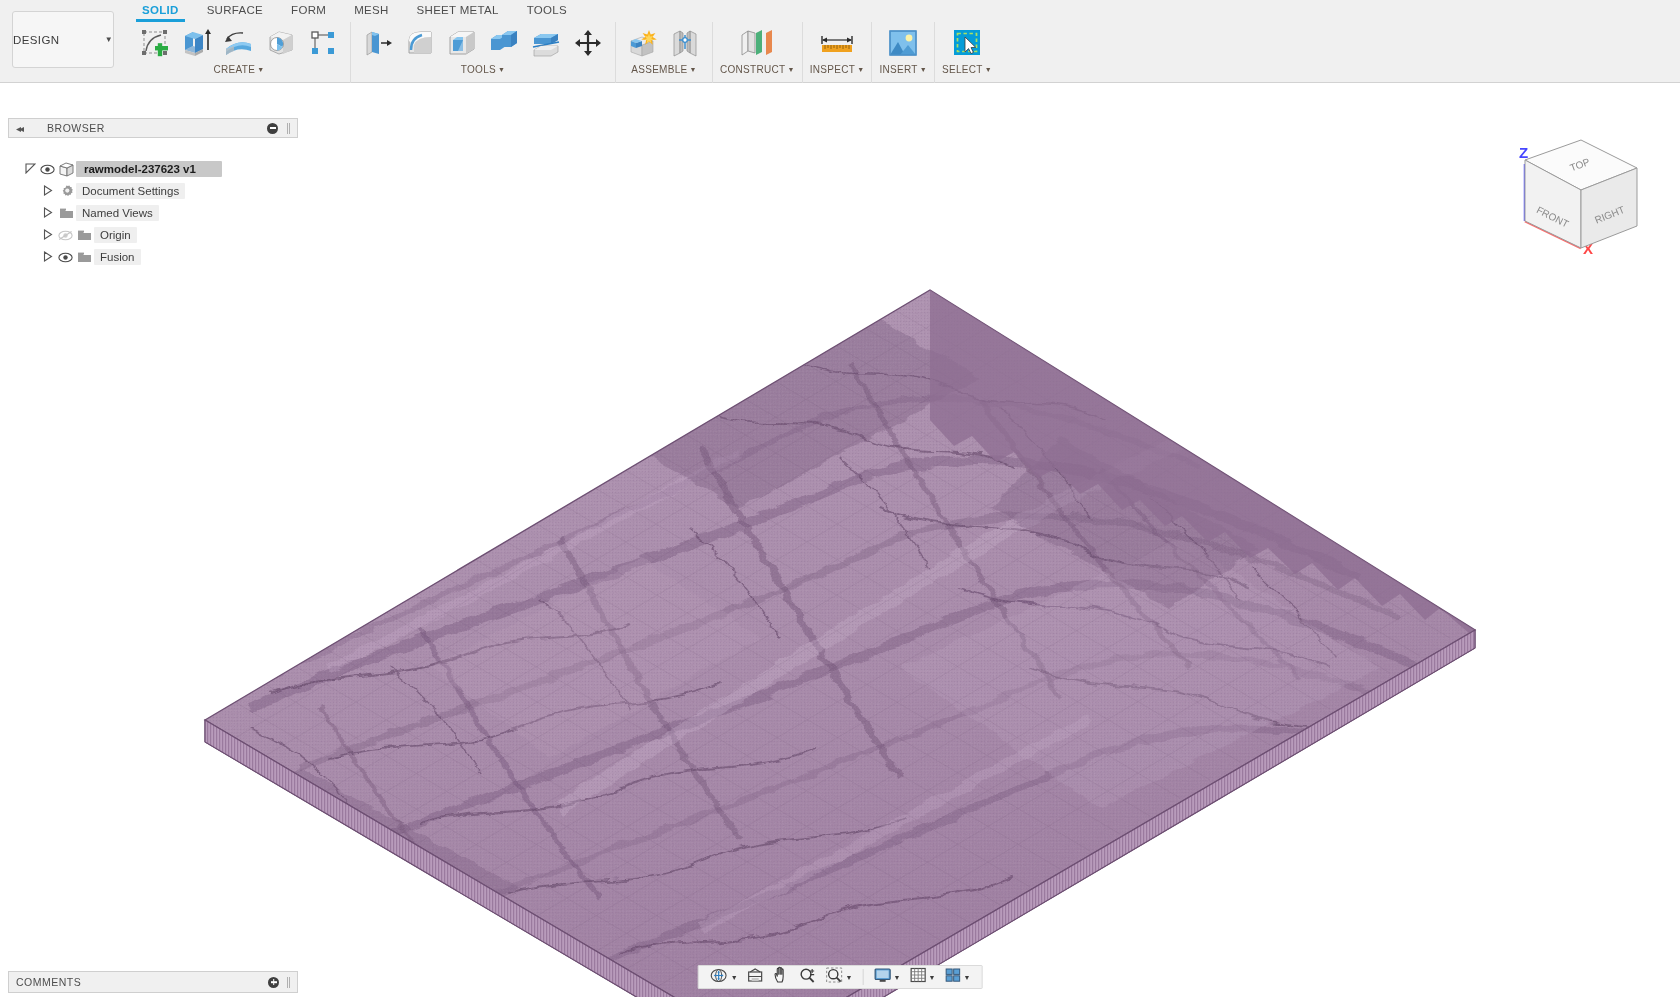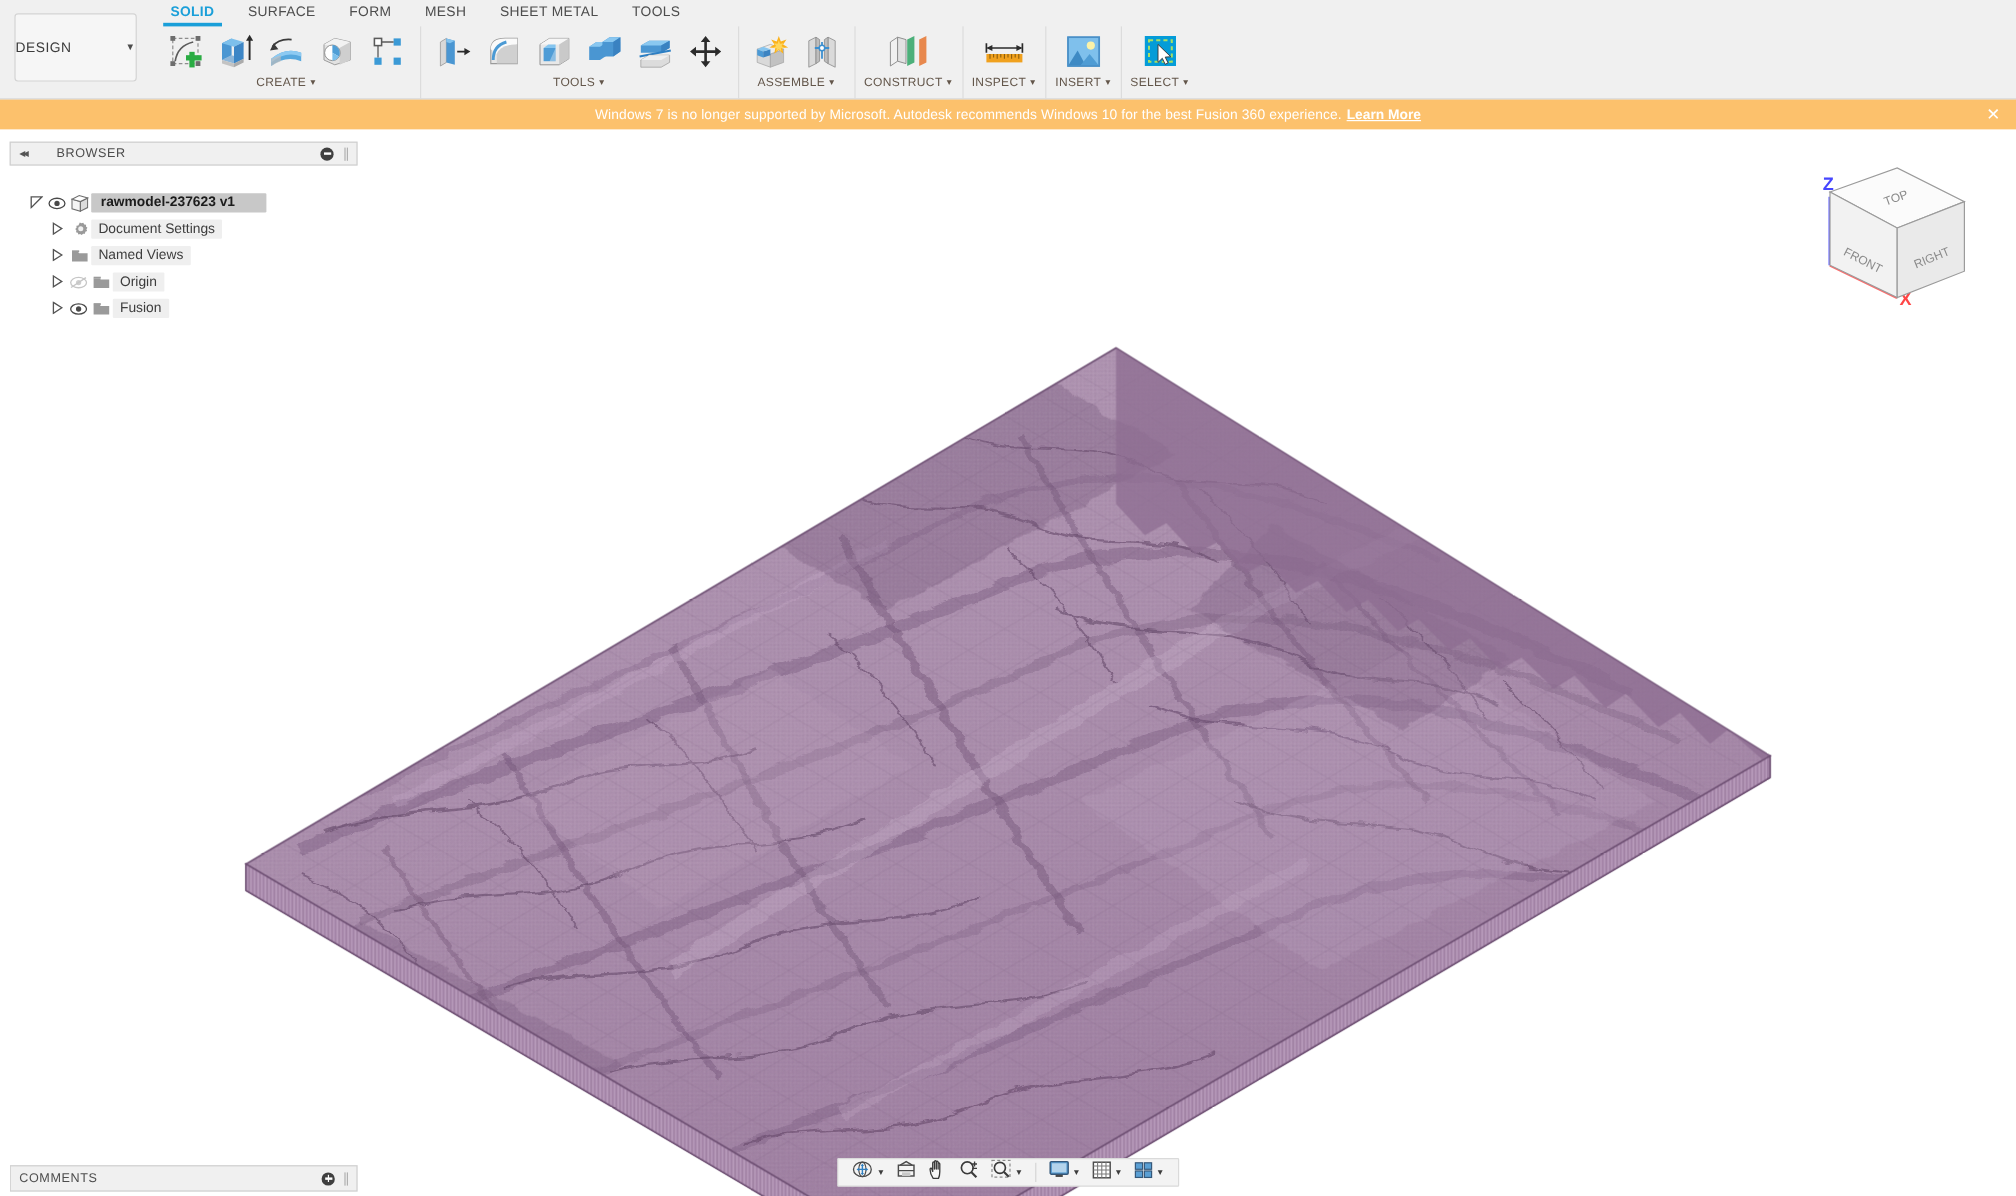--- a/index.html
+++ b/index.html
@@ -448,25 +448,20 @@
           </div>
         </div>
         <div class="lbl">
           <span>SELECT</span><span class="caret">▼</span>
         </div>
       </div>
 
     </div>
   </div>
 
-  <div class="banner">
-    <span class="txt">Windows 7 is no longer supported by Microsoft. Autodesk recommends Windows 10 for the best Fusion 360 experience.</span>
-    <a href="#">Learn More</a>
-    <span class="closeb">✕</span>
-  </div>
 
   <div class="canvas">
 
     <svg width="1680" height="889" viewBox="0 0 1680 889" style="display:block;">
       <defs>
 
         <pattern id="meshdots" width="3" height="3" patternUnits="userSpaceOnUse">
           <rect width="3" height="3" fill="none"></rect>
           <circle cx="0.6" cy="0.6" r="0.55" fill="#8e6e93" opacity="0.55"></circle>
           <circle cx="2.1" cy="2.1" r="0.4" fill="#c4aec6" opacity="0.5"></circle>

